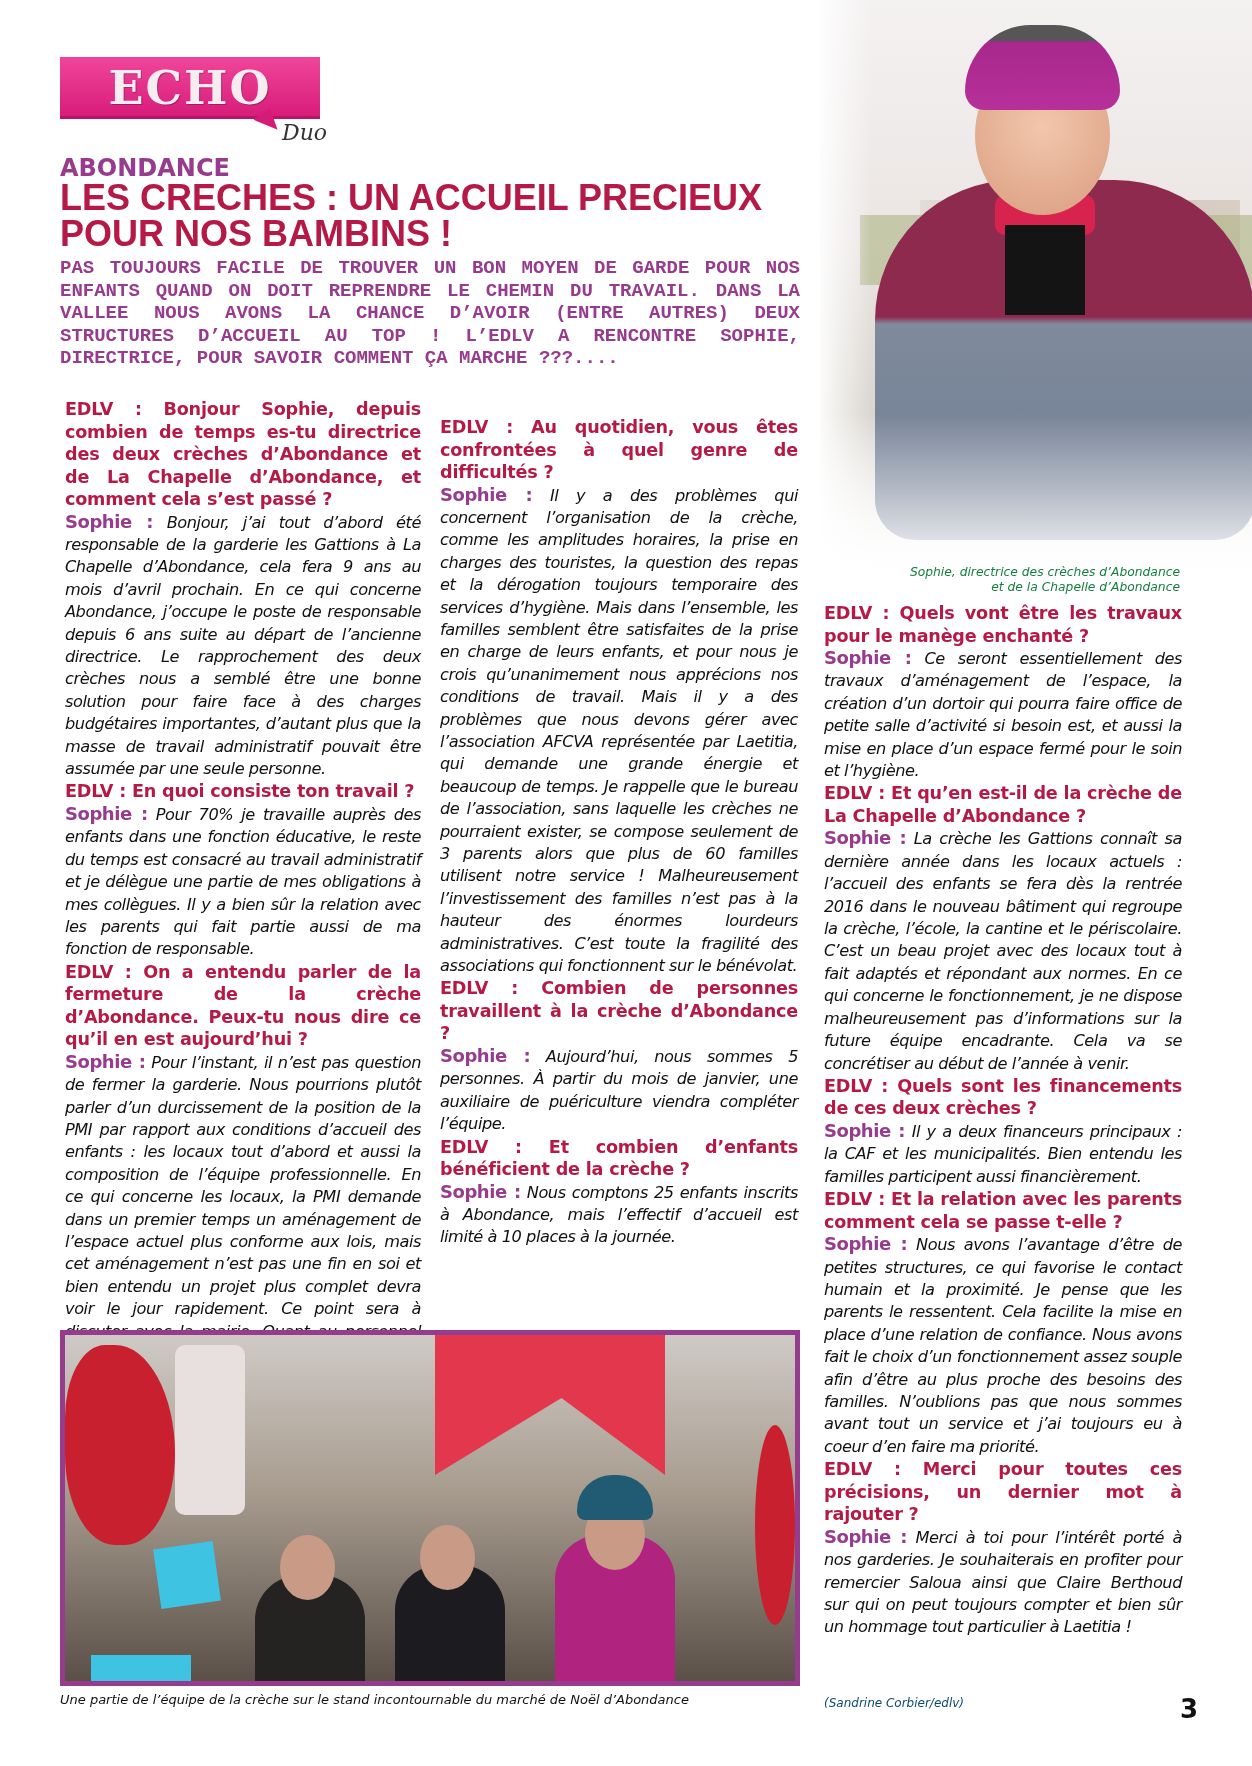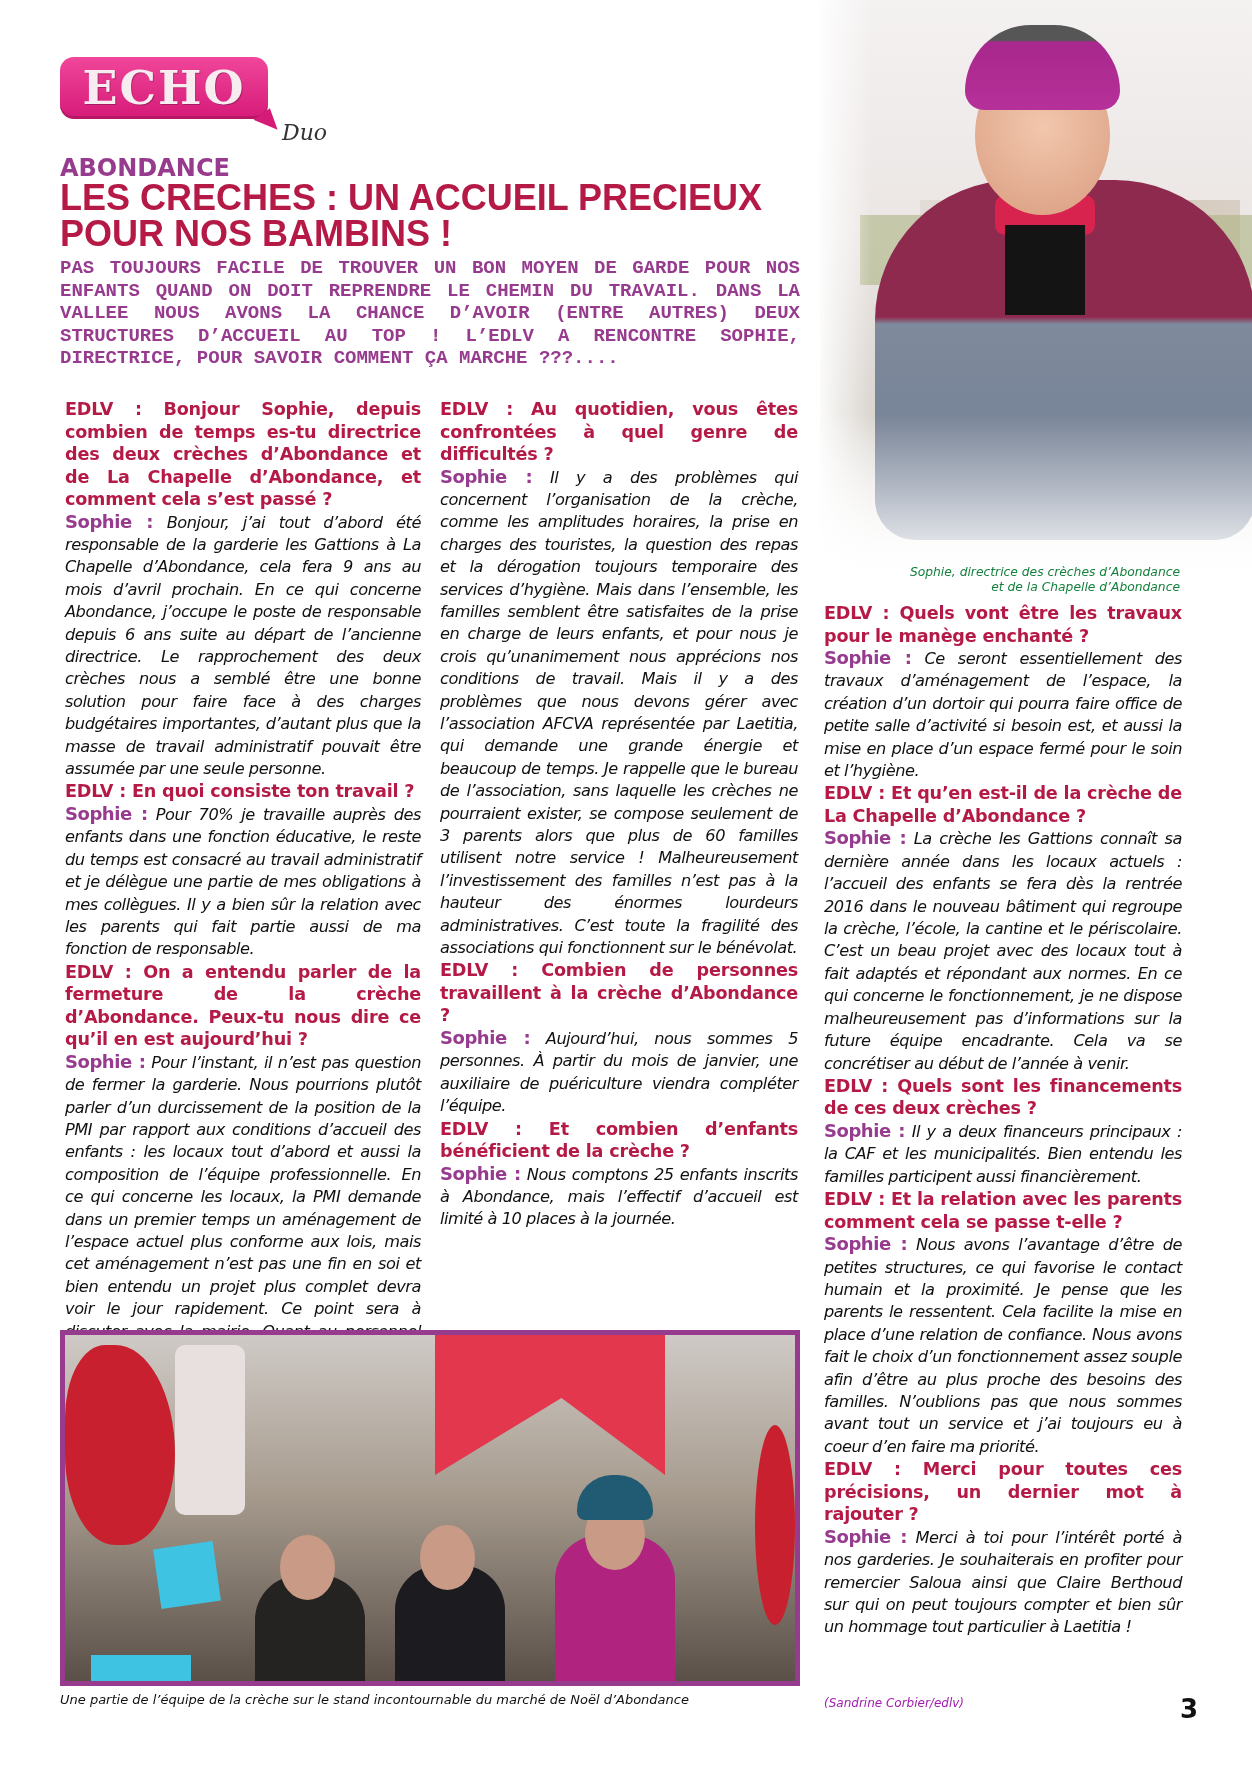--- a/index.html
+++ b/index.html
@@ -1,42 +1,42 @@
 <!DOCTYPE html>
 <html><head>
 <meta charset="utf-8">
 <style>
   html, body { margin:0; padding:0; background:#ffffff; }
   body { width:1252px; height:1766px; position:relative; overflow:hidden;
          font-family:"DejaVu Sans", sans-serif; color:#1a1a1a; }
 
   
-  .logo { position:absolute; left:60px; top:57px; width:208px; height:62px;
-          background:linear-gradient(#f0469a,#d61a78); border-radius:14px;
+  .logo { position:absolute; left:60px; top:57px; width:260px; height:62px;
+          background:linear-gradient(#f0469a,#d61a78); border-radius:0;
           box-shadow:inset 0 -3px 0 rgba(0,0,0,.15); }
   .logo-text { position:absolute; left:0; right:0; top:4px; text-align:center;
                font-family:"DejaVu Serif", serif; font-weight:bold; font-size:46px;
                color:#f7ecef; letter-spacing:2px; text-shadow:1px 1px 0 rgba(0,0,0,.25); }
   .logo-tail { position:absolute; left:258px; top:112px; width:0; height:0;
                border-left:14px solid transparent; border-right:6px solid transparent;
                border-top:22px solid #d61a78; transform:rotate(-35deg); }
   .logo-sub { position:absolute; left:282px; top:120px; font-family:"DejaVu Serif", serif;
               font-style:italic; font-size:22px; color:#333; }
 
   .kicker { position:absolute; left:60px; top:154px; font-weight:bold; font-size:24px; color:#973b8e; }
   .headline { position:absolute; left:60px; top:180px; width:760px; font-weight:bold;
               font-size:36px; line-height:36px; color:#b51a47; font-family:"Liberation Sans", sans-serif; }
   .lede { position:absolute; left:60px; top:257px; width:740px; font-weight:bold;
           font-size:19px; line-height:22.5px; color:#973b8e; text-align:justify;
           font-family:Liberation Mono, monospace; }
 
   .col { position:absolute; font-size:16.2px; line-height:22.4px; text-align:justify;
          font-family:"DejaVu Sans", sans-serif; letter-spacing:-0.45px; }
   .col1 { left:65px; top:398px; width:356px; }
-  .col2 { left:440px; top:398px; width:358px; }
+  .col2 { left:440px; top:416px; width:358px; }
   .col3 { left:824px; top:602px; width:358px; }
 
   .q { font-weight:bold; color:#b51a47; font-size:17.6px; line-height:22.5px; letter-spacing:-0.2px; }
   .a { font-style:italic; color:#111; }
   .sp { font-weight:bold; font-style:normal; color:#973b8e; font-size:18px; }
   .blk { margin:0; }
 
   
   .portrait { position:absolute; left:820px; top:0; width:432px; height:590px; overflow:hidden;
               background:linear-gradient(180deg,#f4f1f1 0%,#ebe6e4 40%,#d9d5cf 70%,#ffffff 100%); }
@@ -71,21 +71,21 @@
   .market .tag2 { position:absolute; left:26px; top:320px; width:100px; height:40px; background:#3ec3e3; }
   .market .p1 { position:absolute; left:190px; top:240px; width:110px; height:120px; background:#242322; border-radius:45px 45px 0 0; }
   .market .p2 { position:absolute; left:330px; top:230px; width:110px; height:130px; background:#1c1c20; border-radius:45px 45px 0 0; }
   .market .p3 { position:absolute; left:490px; top:200px; width:120px; height:160px; background:#b0237f; border-radius:45px 45px 0 0; }
   .market .h1 { position:absolute; left:215px; top:200px; width:55px; height:65px; border-radius:50%; background:#c99a85; }
   .market .h2 { position:absolute; left:355px; top:190px; width:55px; height:65px; border-radius:50%; background:#c99a85; }
   .market .h3 { position:absolute; left:520px; top:165px; width:60px; height:70px; border-radius:50%; background:#c99a85; }
   .market .cap3 { position:absolute; left:512px; top:140px; width:76px; height:45px; border-radius:35px 35px 8px 8px; background:#205b73; }
   .market-caption { position:absolute; left:60px; top:1692px; font-style:italic; font-size:13px; color:#111; }
 
-  .byline { position:absolute; left:824px; top:1696px; font-style:italic; font-size:12px; color:#a21caf; }
+  .byline { position:absolute; left:824px; top:1696px; font-style:italic; font-size:12px; color:#0c4a6e; }
   .page-num { position:absolute; left:1180px; top:1694px; font-weight:bold; font-size:26px; color:#111;
               font-family:"DejaVu Sans", sans-serif; }
 </style>
 </head>
 <body>
 
 <div class="logo">
   <div class="logo-text">ECHO</div>
 </div>
 <div class="logo-tail"></div>

